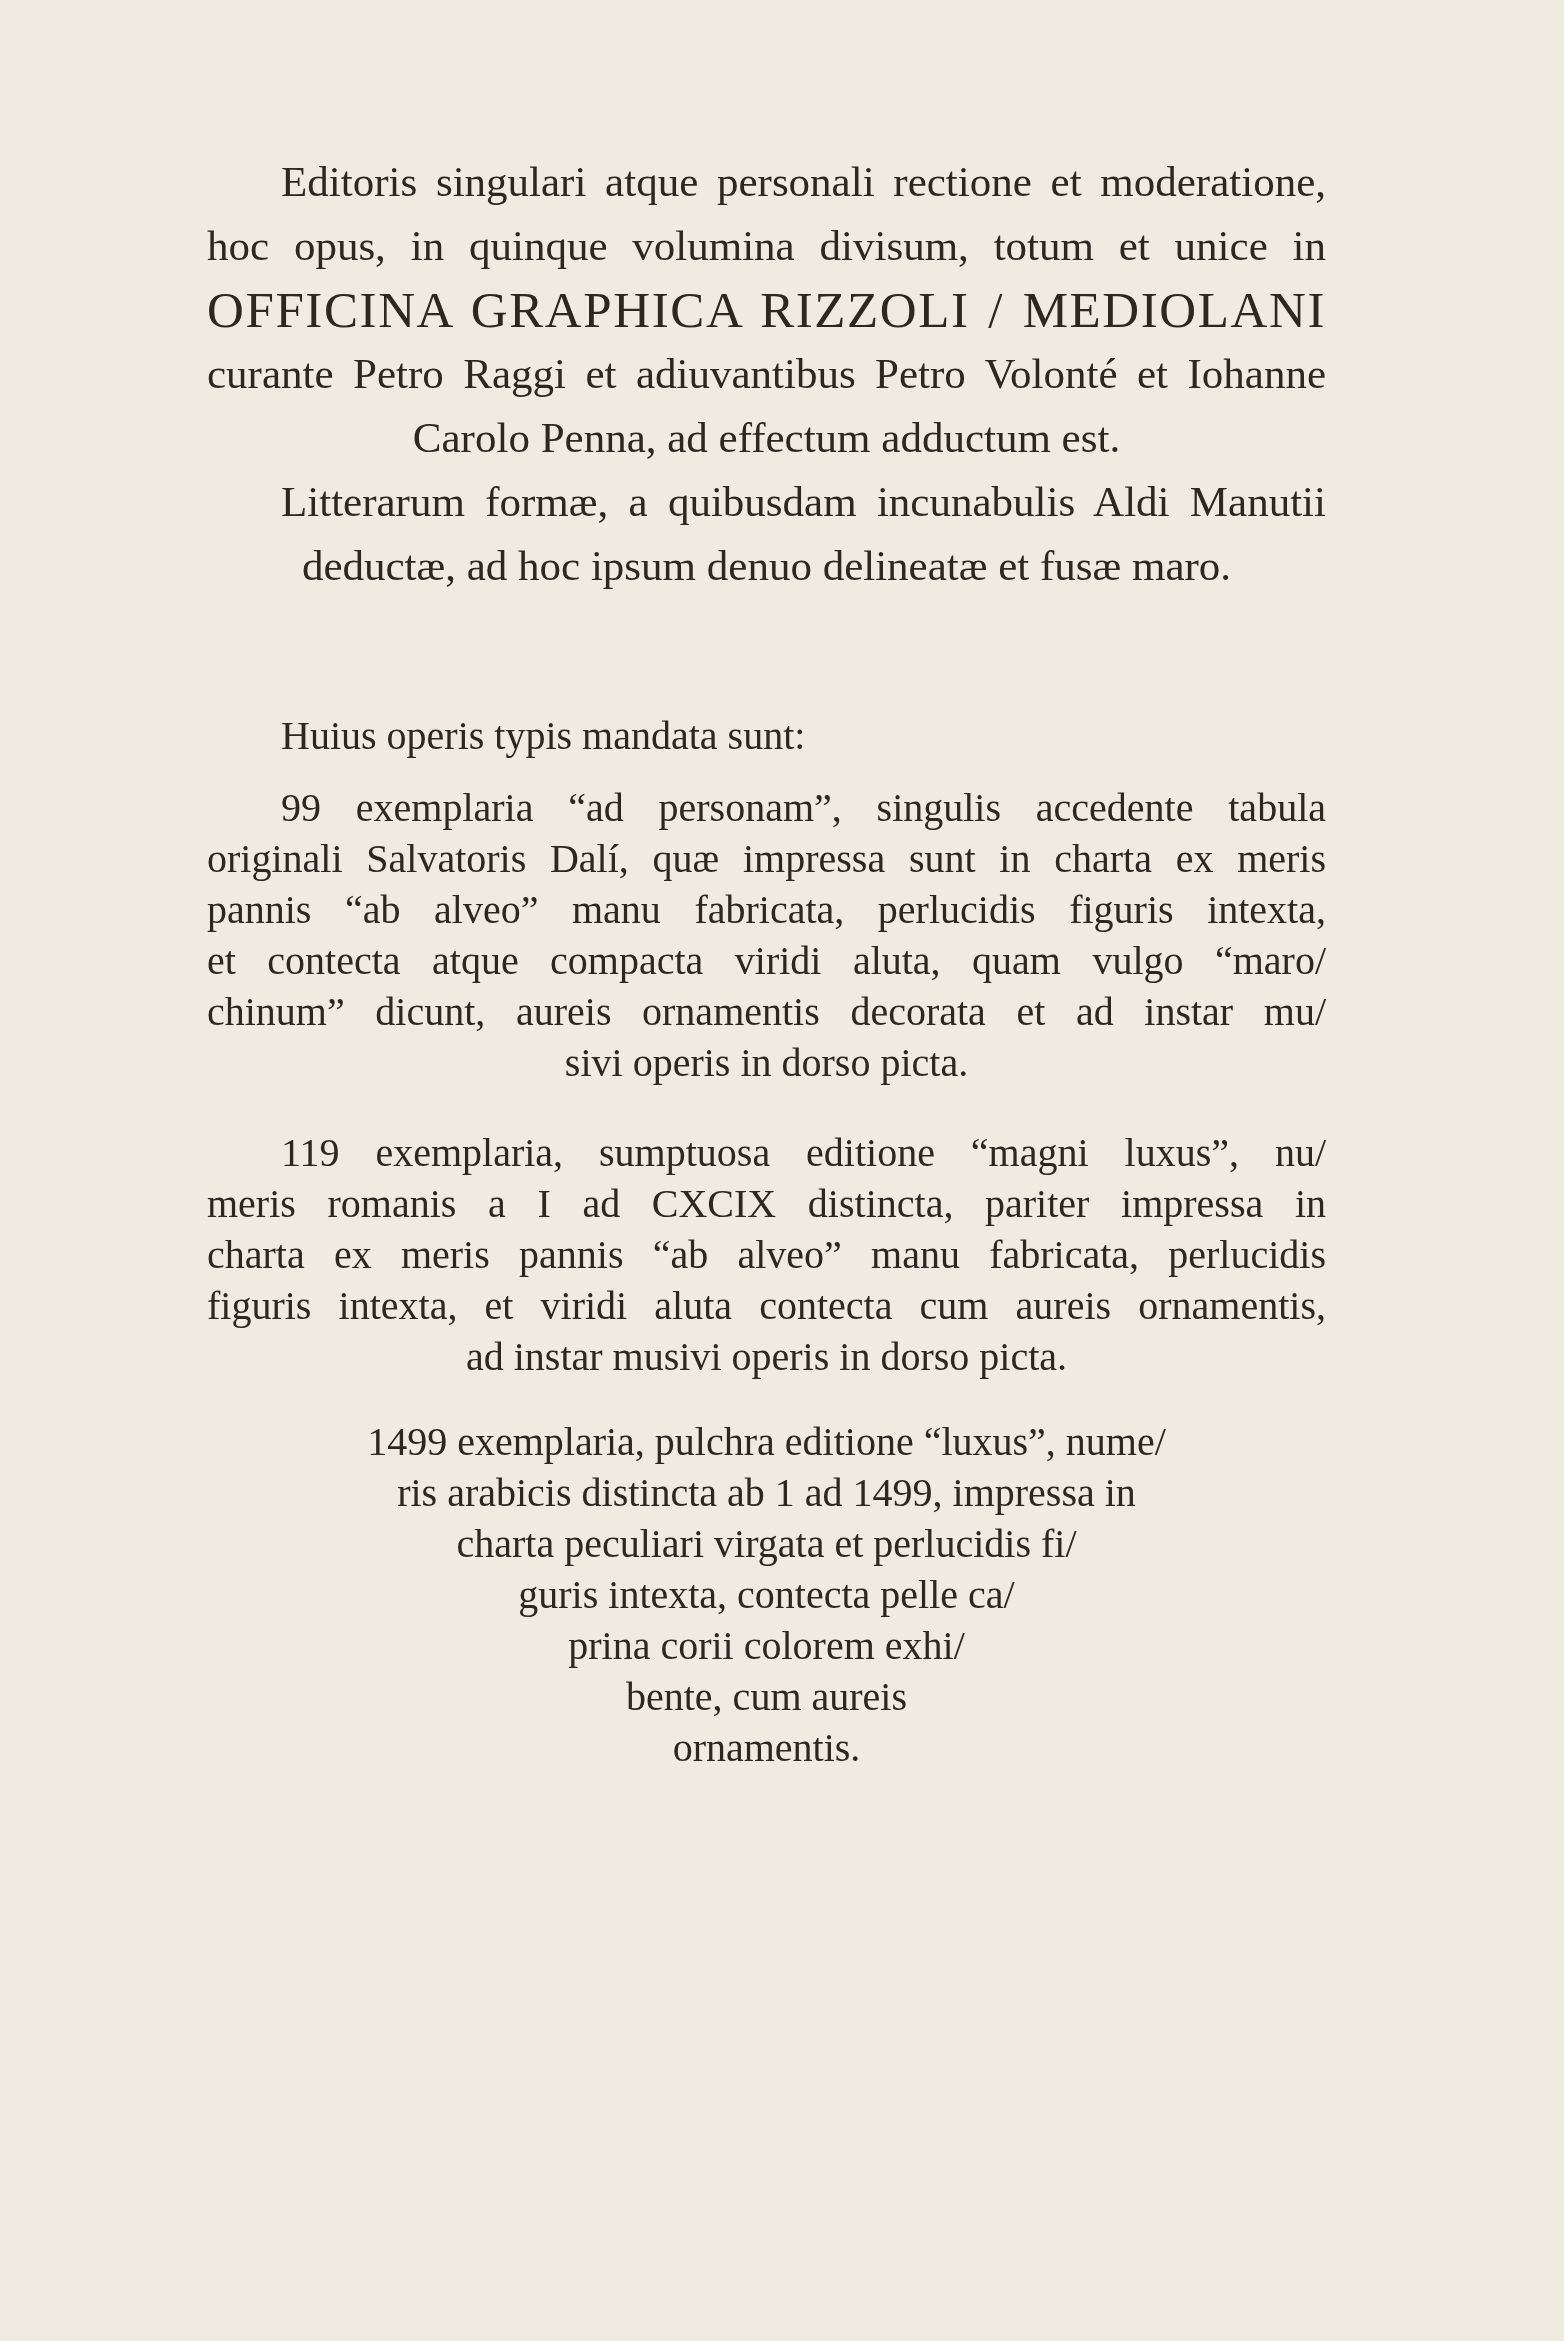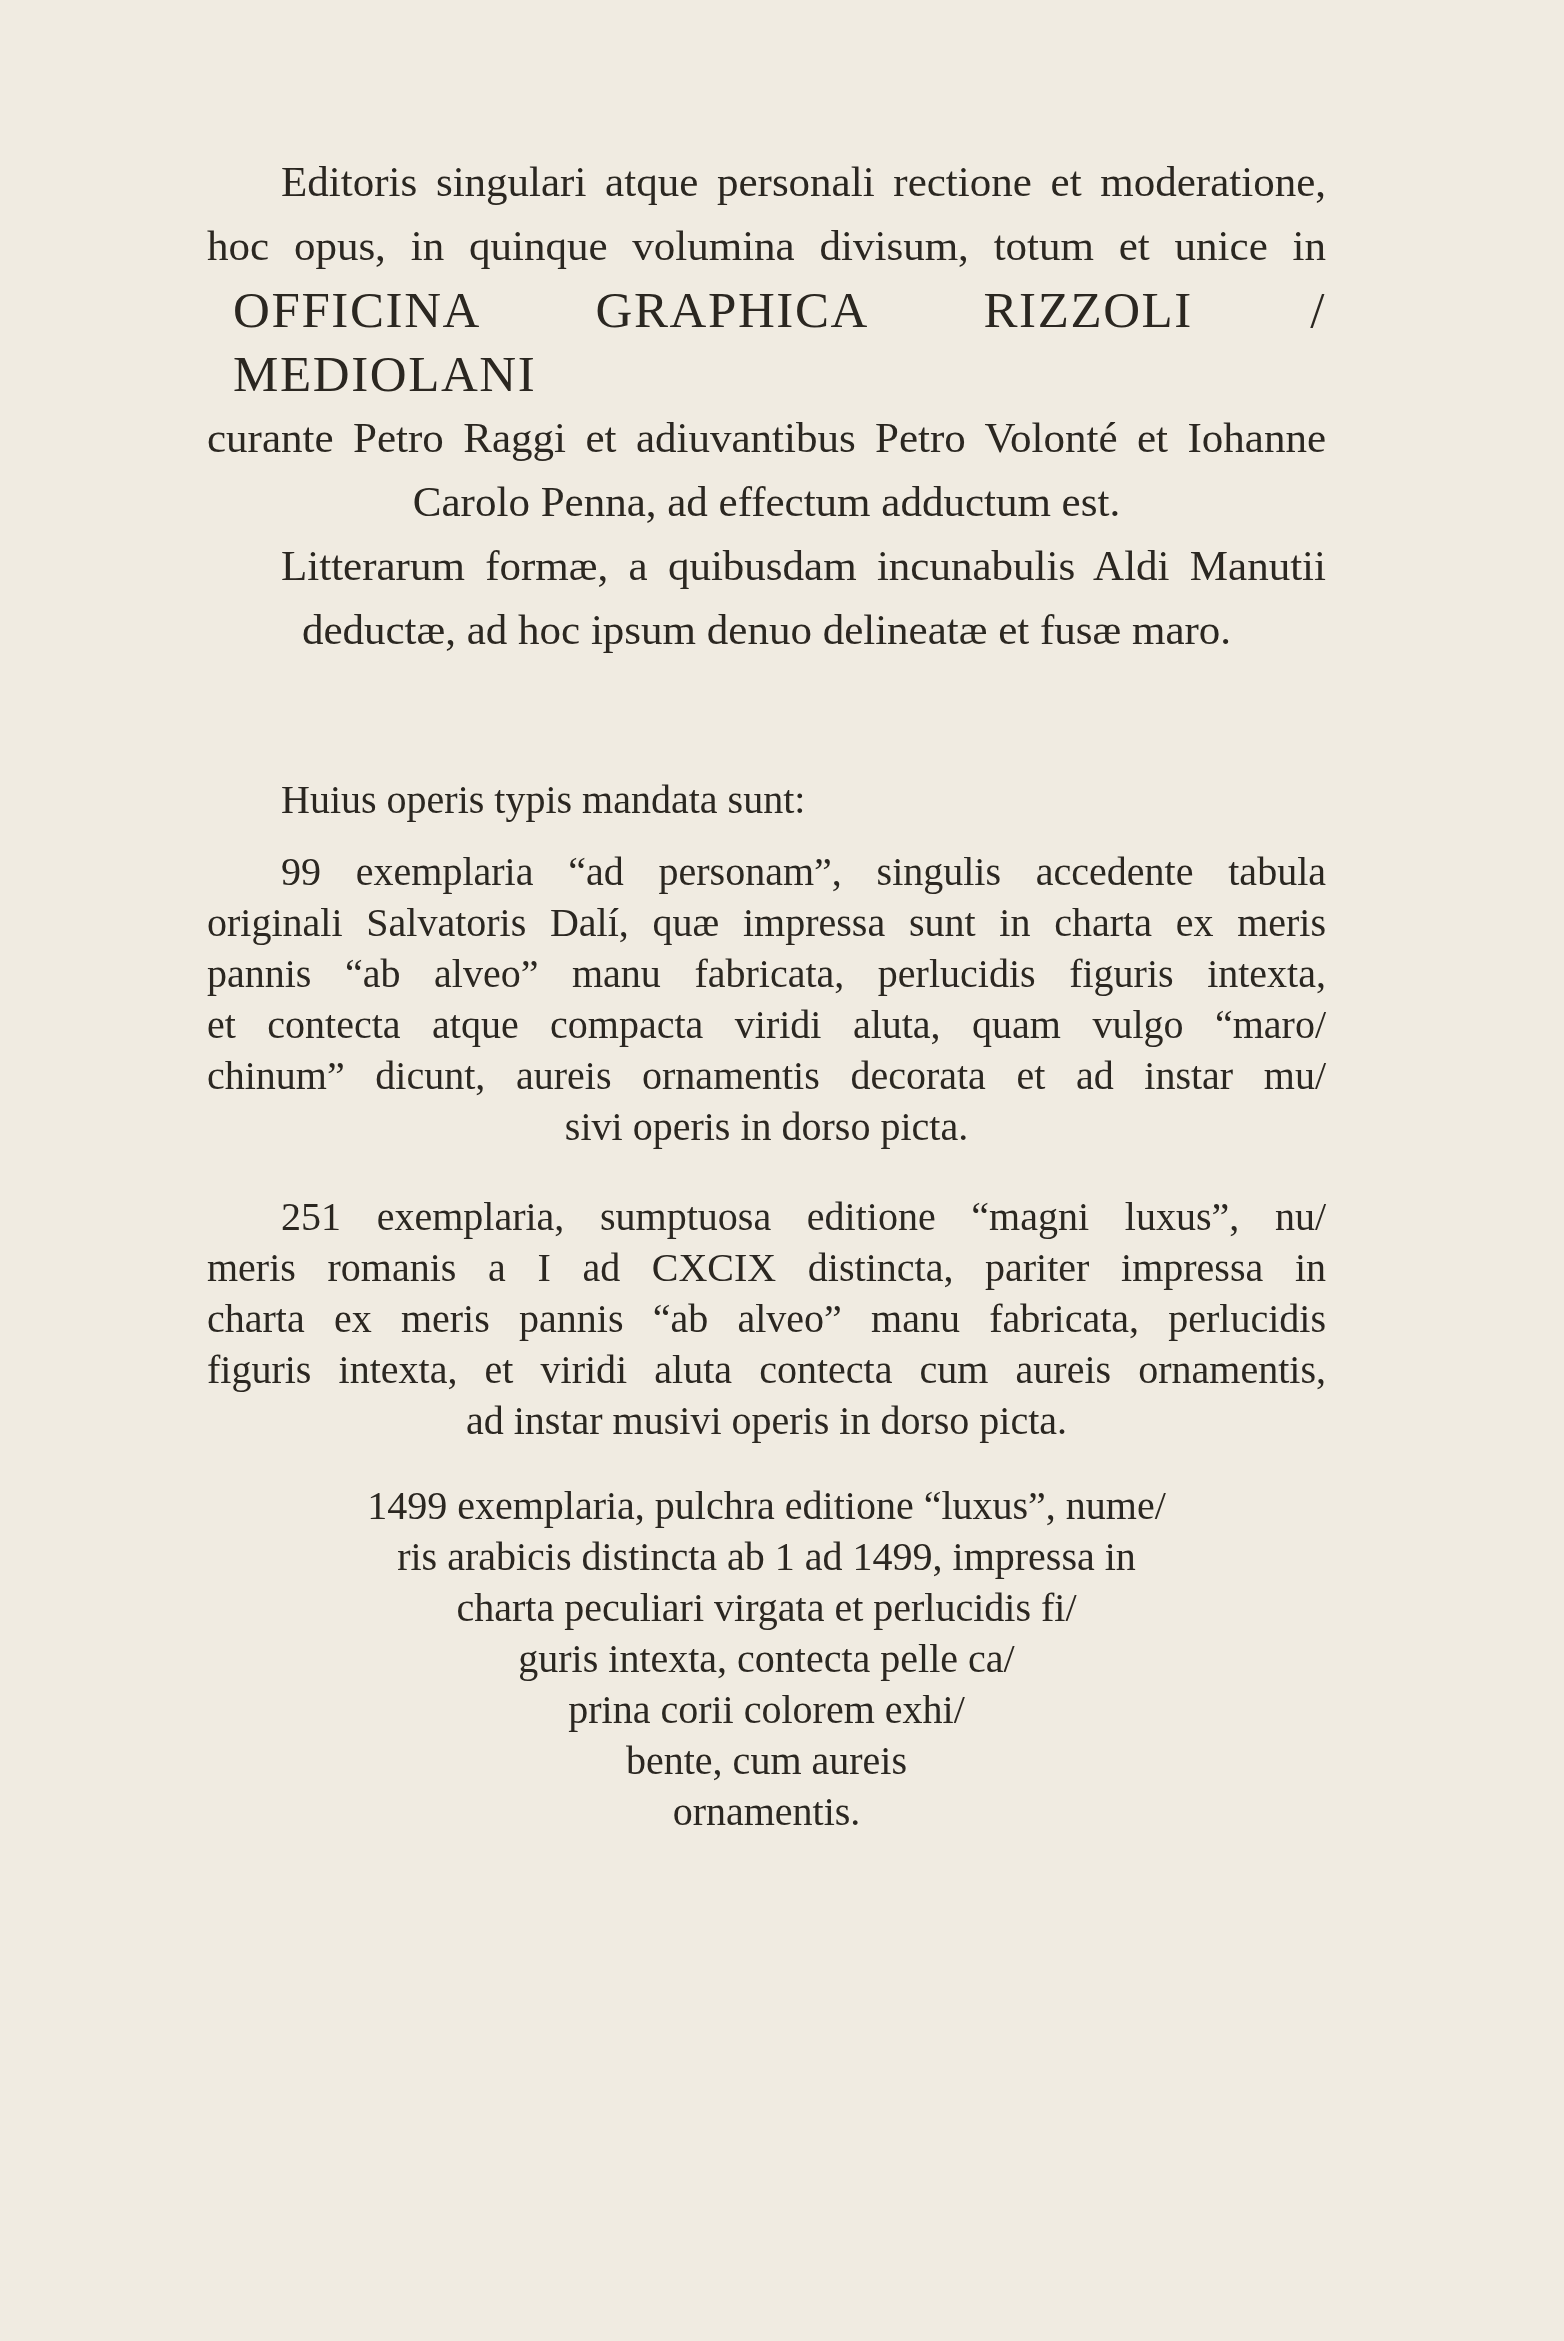--- a/index.html
+++ b/index.html
@@ -53,21 +53,20 @@
   .lastline {
     text-align: center;
   }
   .indent {
     padding-left: 74px;
   }
   .capsline {
     font-size: 51px !important;
     letter-spacing: 1.6px;
     line-height: 64px;
-    margin-left: 26px;
   }
   .para-99 { margin-top: 21px; }
   .para-199 { margin-top: 39px; }
   .para-1499 {
     margin-top: 34px;
     text-align: center;
   }
   .para-1499 .line {
     line-height: 51px;
   }
@@ -94,21 +93,21 @@
       <div class="para-99">
         <span class="line jline indent">99 exemplaria “ad personam”, singulis accedente tabula</span>
         <span class="line jline">originali Salvatoris Dalí, quæ impressa sunt in charta ex meris</span>
         <span class="line jline">pannis “ab alveo” manu fabricata, perlucidis figuris intexta,</span>
         <span class="line jline">et contecta atque compacta viridi aluta, quam vulgo “maro/</span>
         <span class="line jline">chinum” dicunt, aureis ornamentis decorata et ad instar mu/</span>
         <span class="line lastline">sivi operis in dorso picta.</span>
       </div>
 
       <div class="para-199">
-        <span class="line jline indent">251 exemplaria, sumptuosa editione “magni luxus”, nu/</span>
+        <span class="line jline indent">119 exemplaria, sumptuosa editione “magni luxus”, nu/</span>
         <span class="line jline">meris romanis a I ad CXCIX distincta, pariter impressa in</span>
         <span class="line jline">charta ex meris pannis “ab alveo” manu fabricata, perlucidis</span>
         <span class="line jline">figuris intexta, et viridi aluta contecta cum aureis ornamentis,</span>
         <span class="line lastline">ad instar musivi operis in dorso picta.</span>
       </div>
 
       <div class="para-1499">
         <span class="line">1499 exemplaria, pulchra editione “luxus”, nume/</span>
         <span class="line">ris arabicis distincta ab 1 ad 1499, impressa in</span>
         <span class="line">charta peculiari virgata et perlucidis fi/</span>

